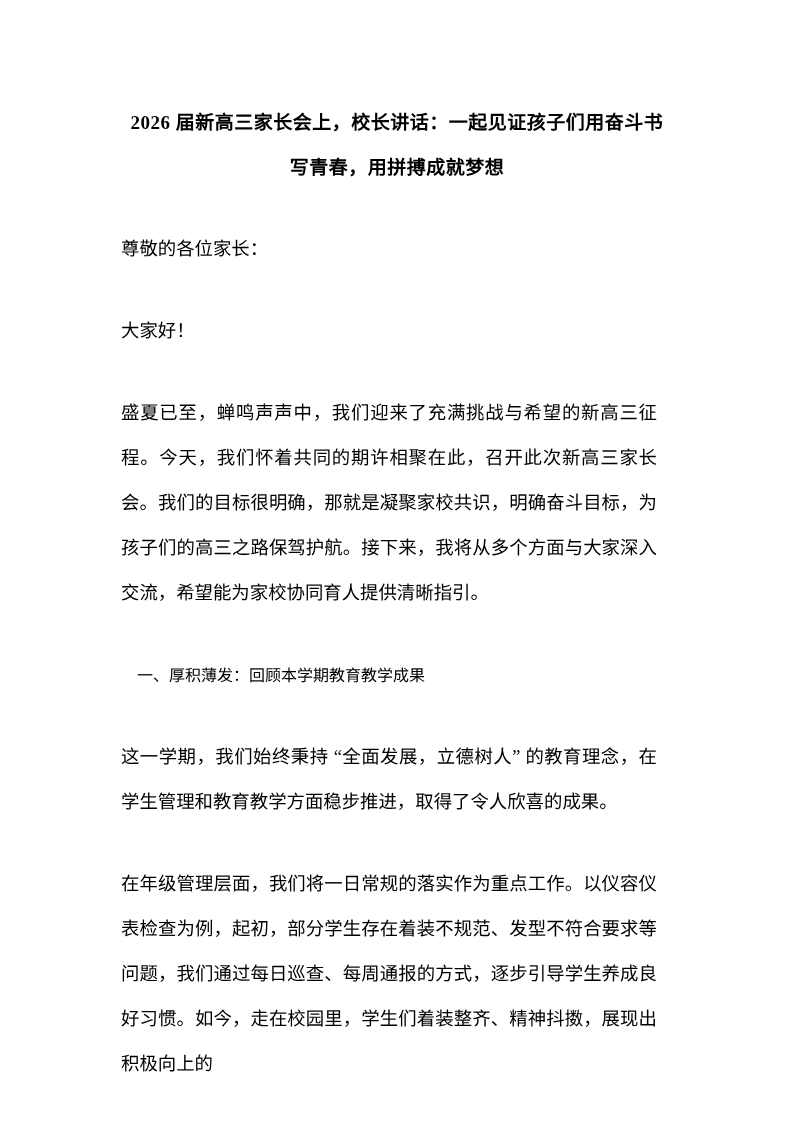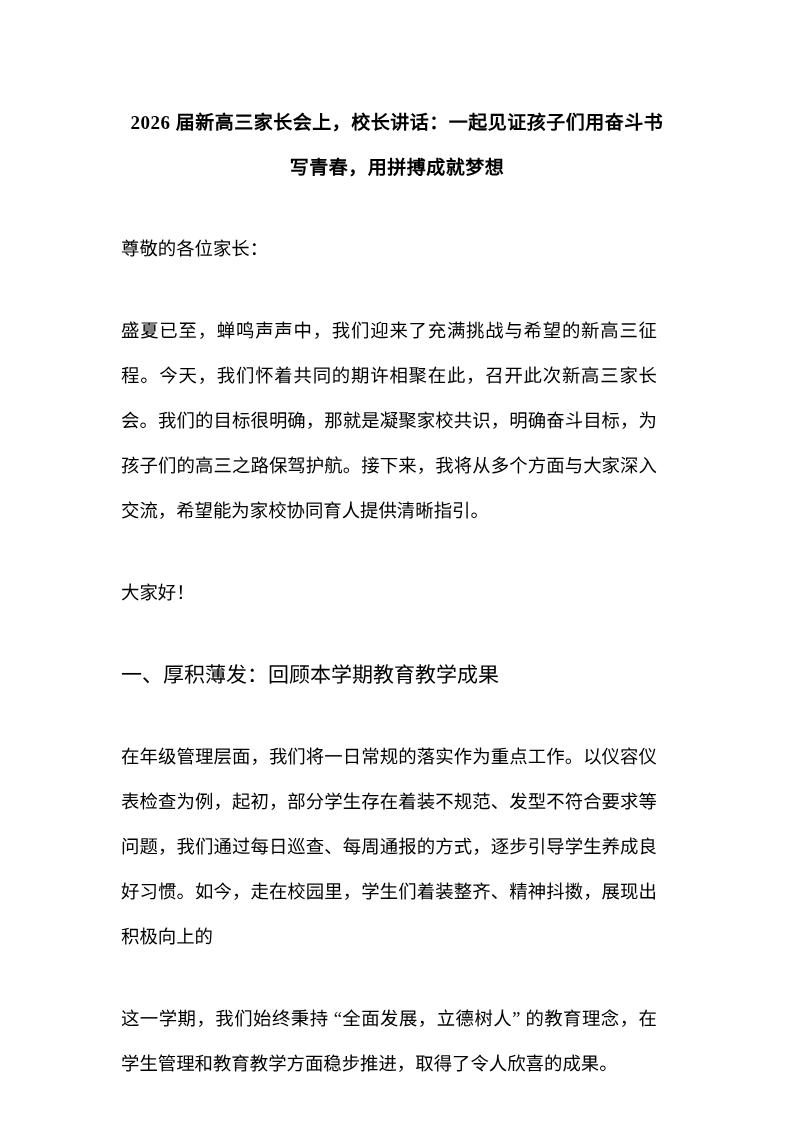--- a/index.html
+++ b/index.html
@@ -31,36 +31,36 @@
     font-size: 18.4px;
     font-weight: normal;
     line-height: 45px;
     margin: 0 16px 37px 0;
   }
   .justify {
     text-align: justify;
     text-justify: inter-ideograph;
   }
   .heading {
-    font-size: 21px;
+    font-size: 16px;
     font-weight: normal;
     line-height: 45px;
-    margin: 0 0 37px 0;
+    margin: 0 0 37px 16px;
   }
 </style>
 </head>
 <body>
 
 <div class="page">
   <h1 class="doc-title">2026 届新高三家长会上，校长讲话：一起见证孩子们用奋斗书写青春，用拼搏成就梦想</h1>
 
   <p class="para">尊敬的各位家长：</p>
 
+  <p class="para">大家好！</p>
+
   <p class="para justify">盛夏已至，蝉鸣声声中，我们迎来了充满挑战与希望的新高三征程。今天，我们怀着共同的期许相聚在此，召开此次新高三家长会。我们的目标很明确，那就是凝聚家校共识，明确奋斗目标，为孩子们的高三之路保驾护航。接下来，我将从多个方面与大家深入交流，希望能为家校协同育人提供清晰指引。</p>
-
-  <p class="para">大家好！</p>
 
   <h2 class="heading">一、厚积薄发：回顾本学期教育教学成果</h2>
 
+  <p class="para justify">这一学期，我们始终秉持 “全面发展，立德树人” 的教育理念，在学生管理和教育教学方面稳步推进，取得了令人欣喜的成果。</p>
+
   <p class="para justify">在年级管理层面，我们将一日常规的落实作为重点工作。以仪容仪表检查为例，起初，部分学生存在着装不规范、发型不符合要求等问题，我们通过每日巡查、每周通报的方式，逐步引导学生养成良好习惯。如今，走在校园里，学生们着装整齐、精神抖擞，展现出积极向上的</p>
-
-  <p class="para justify">这一学期，我们始终秉持 “全面发展，立德树人” 的教育理念，在学生管理和教育教学方面稳步推进，取得了令人欣喜的成果。</p>
 </div>
 
 </body></html>

